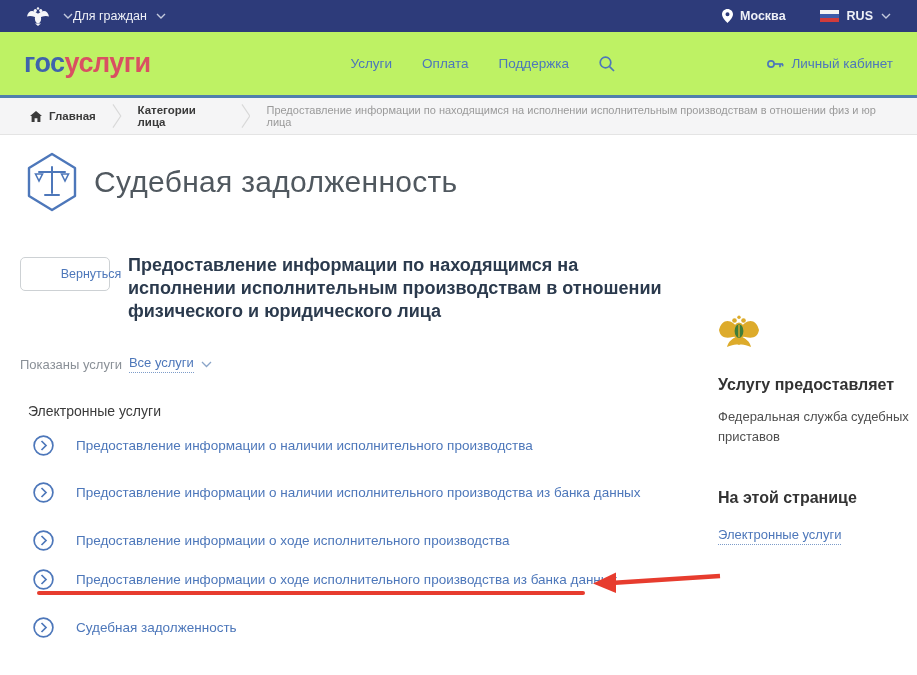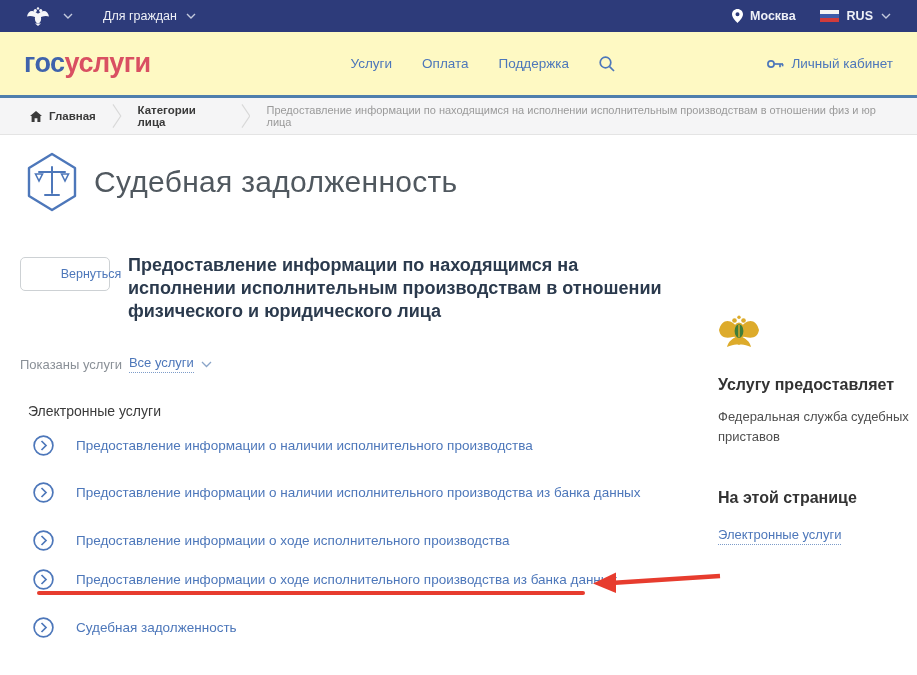--- a/index.html
+++ b/index.html
@@ -4,26 +4,26 @@
 <style>
   * { margin:0; padding:0; box-sizing:border-box; }
   html,body { width:917px; height:675px; background:#ffffff; overflow:hidden;
     font-family:"Liberation Sans", sans-serif; }
 
   
   .topbar { position:absolute; top:0; left:0; width:917px; height:32px;
     background:#2d3b7a; display:flex; align-items:center; padding:0 26px; }
   .topbar .grp { display:flex; align-items:center; }
   .topbar span { color:#eef0f7; font-size:12.5px; }
-  .tb-right { margin-left:auto; display:flex; align-items:center; }
+  .tb-right { margin-left:auto; display:flex; align-items:center; gap:10px; }
   .chev { display:inline-block; }
 
   
   .header { position:absolute; top:32px; left:0; width:917px; height:63px;
-    background:#fef9c3; display:flex; align-items:center; padding:10px 24px; }
+    background:#bef264; display:flex; align-items:center; padding:10px 24px; }
   .logo { font-size:27px; font-weight:bold; letter-spacing:-0.5px; cursor:pointer; }
   .logo .lg-blue { color:#3f63ac; }
   .logo .lg-red { color:#d95062; }
   .mainnav { display:flex; align-items:center; gap:30px; margin-left:200px; }
   .mainnav a, .account a { color:#4d77ba; font-size:13.5px; text-decoration:none; cursor:pointer; }
   .account { margin-left:auto; display:flex; align-items:center; gap:7px; }
   .bluebar { position:absolute; top:95px; left:0; width:917px; height:3px; background:#4f7fad; }
 
   
   .breadcrumb { position:absolute; top:98px; left:0; width:917px; height:37px;
@@ -86,21 +86,21 @@
         <path d="M12 8 C7 3, 2 4.5, 1 10.5 C4.5 9, 9 10.5, 12 13 Z"></path>
         <path d="M12 8 C17 3, 22 4.5, 23 10.5 C19.5 9, 15 10.5, 12 13 Z"></path>
         <ellipse cx="12" cy="12.5" rx="3.1" ry="5"></ellipse>
         <path d="M9 17.5 L15 17.5 L12 20 Z"></path>
       </g>
     </svg>
     <svg class="chev" width="10" height="6" viewBox="0 0 10 6">
       <polyline points="1,1 5,5 9,1" fill="none" stroke="#c3c9dd" stroke-width="1.4"></polyline>
     </svg>
   </div>
-  <div class="grp" style="margin-left:30px; gap:9px;justify-content:space-between;">
+  <div class="grp" style="gap:9px;justify-content:space-between;">
     <span>Для граждан</span>
     <svg class="chev" width="10" height="6" viewBox="0 0 10 6">
       <polyline points="1,1 5,5 9,1" fill="none" stroke="#c3c9dd" stroke-width="1.4"></polyline>
     </svg>
   </div>
   <div class="tb-right">
     <div class="grp" style="gap:7px;">
       <svg width="11" height="14" viewBox="0 0 11 14">
         <path d="M5.5 0 C2.4 0 0 2.4 0 5.3 C0 9 5.5 14 5.5 14 C5.5 14 11 9 11 5.3 C11 2.4 8.6 0 5.5 0 Z M5.5 7.3 A2 2 0 1 1 5.5 3.3 A2 2 0 0 1 5.5 7.3 Z" fill="#ffffff"></path>
       </svg>

